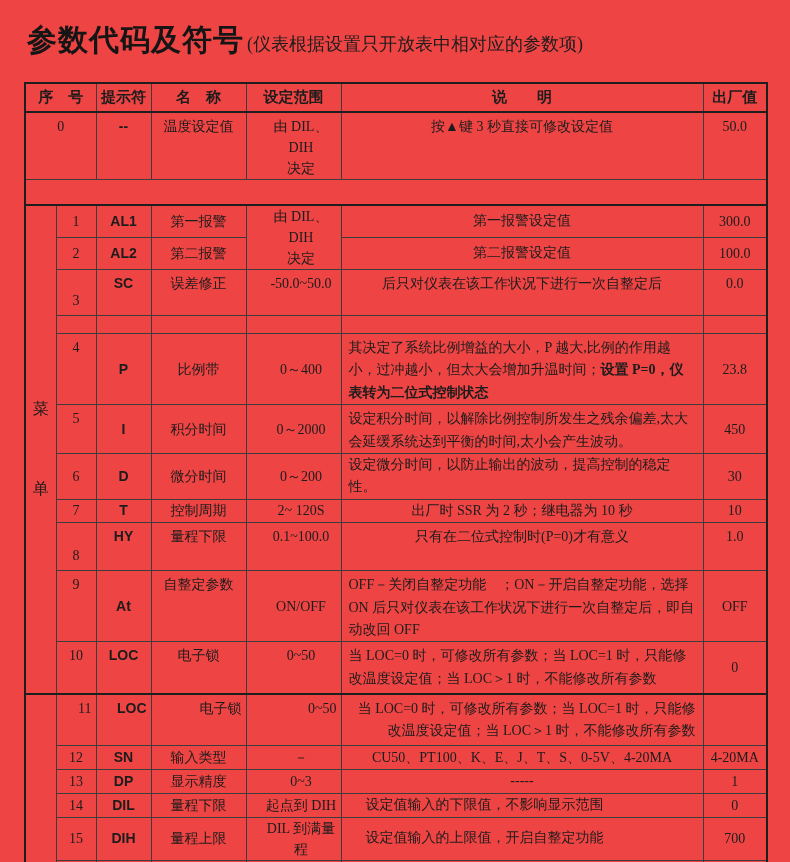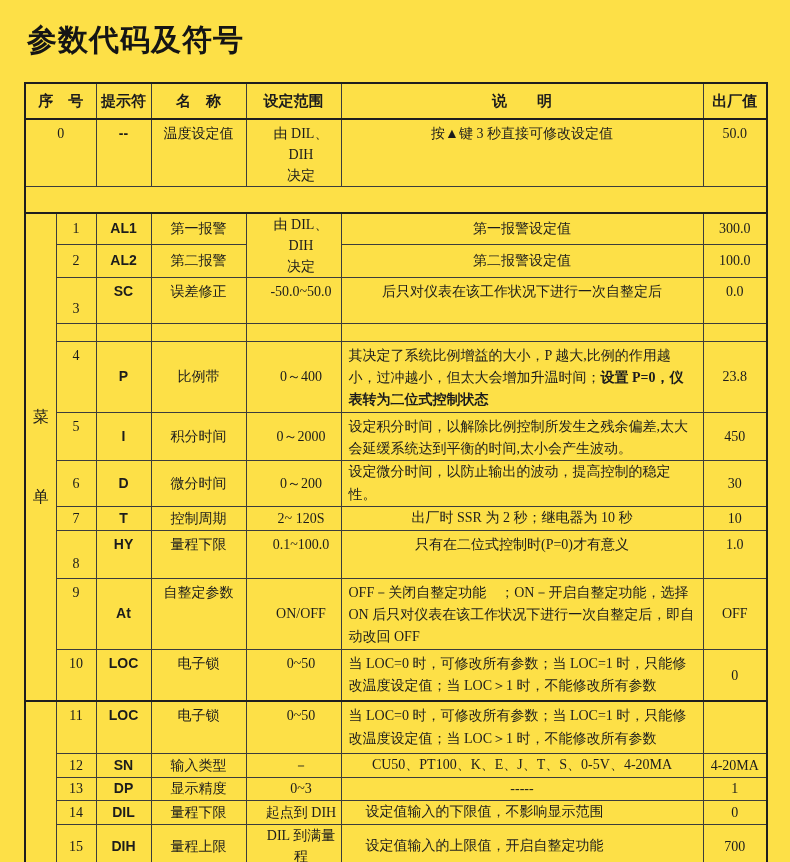--- a/index.html
+++ b/index.html
@@ -1,17 +1,17 @@
 <!DOCTYPE html>
 <html><head>
 <meta charset="utf-8">
 <style>
   html,body{margin:0;padding:0;background:#ffffff;}
   .page{
-    position:relative;width:790px;height:862px;background:#fde047;
+    position:relative;width:790px;height:862px;background:#ef4444;
     font-family:"Liberation Serif","DejaVu Serif",serif;color:#1c1c1c;overflow:hidden;
   }
   .title{position:absolute;left:27px;top:20px;display:flex;align-items:baseline;white-space:nowrap;}
   .title-main{font-family:"Liberation Sans","DejaVu Sans",sans-serif;font-weight:bold;font-size:30px;letter-spacing:1px;color:#151515;}
   .title-sub{font-size:18px;margin-left:3px;color:#1c1c1c;}
 
   table.params{
     position:absolute;left:24px;top:82px;width:742px;
     border-collapse:collapse;table-layout:fixed;
     border:2px solid #1e1e1e;
@@ -21,21 +21,21 @@
     padding:0 4px;
     font-size:14px;
     text-align:center;
     vertical-align:middle;
     overflow:hidden;
     line-height:1.5;
   }
   th{font-weight:bold;font-size:15px;padding:2px 2px;}
   tr.header-row th{border-bottom:2px solid #1e1e1e;}
   tr.spacer-row td{border-bottom:2px solid #1e1e1e;border-left:none;border-right:none;}
-  tr.tt td{border-top:2px solid #1e1e1e;}
+  tr.tt td{border-top:2px solid #1e1e1e;text-align:right;}
 
   .num{font-size:14px;}
   .prompt{font-family:"Liberation Sans","DejaVu Sans",sans-serif;font-weight:bold;font-size:14px;}
   .range{white-space:pre-line;padding-left:19px;}
   .desc{text-align:left;padding:0 7px;white-space:pre-wrap;line-height:1.6;}
   .desc.c{text-align:center;}
   .desc.ind{padding-left:24px;}
   .desc b{font-weight:bold;}
   .vt{vertical-align:top;padding-top:3px;}
   .vb{vertical-align:bottom;padding-bottom:4px;}
@@ -43,35 +43,36 @@
   .menu-cell,.menu-cell2{vertical-align:middle;}
   .menu-inner{display:flex;flex-direction:column;align-items:center;gap:56px;font-size:16px;}
 </style>
 </head>
 <body>
 
 <div class="page">
 
   <div class="title">
     <span class="title-main">参数代码及符号</span>
+      <span class="title-sub">(仪表根据设置只开放表中相对应的参数项)</span>
   </div>
 
   <table class="params">
     <colgroup>
       <col style="width:31px">
         <col style="width:40px">
         <col style="width:55px">
       <col style="width:95px">
         <col style="width:95px">
         <col style="width:362px">
         <col style="width:64px">
     </colgroup>
 
     <tbody>
-        <tr class="header-row" style="height:36px">
+        <tr class="header-row" style="height:28px">
       <th colspan="2">序　号</th>
       <th>提示符</th>
       <th>名　称</th>
       <th>设定范围</th>
       <th>说　　明</th>
       <th>出厂值</th>
     </tr>
 
     <tr style="height:47px">
       <td colspan="2" class="num vt">0</td>

